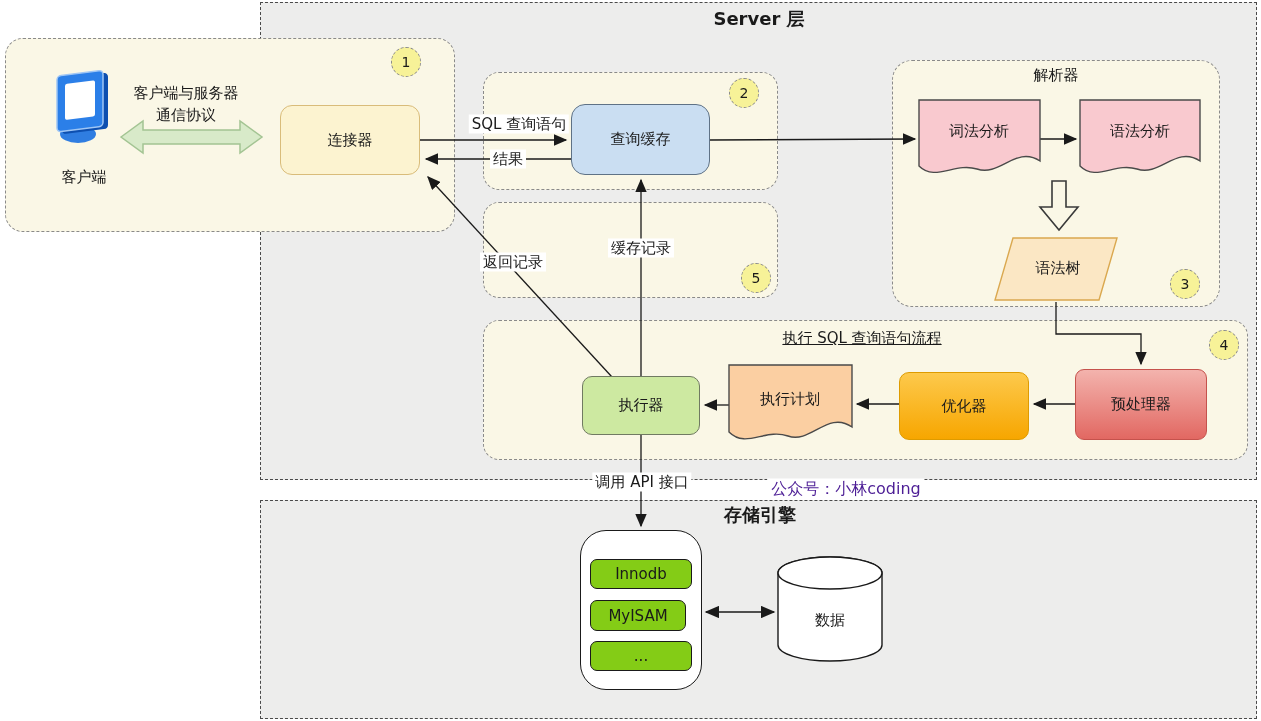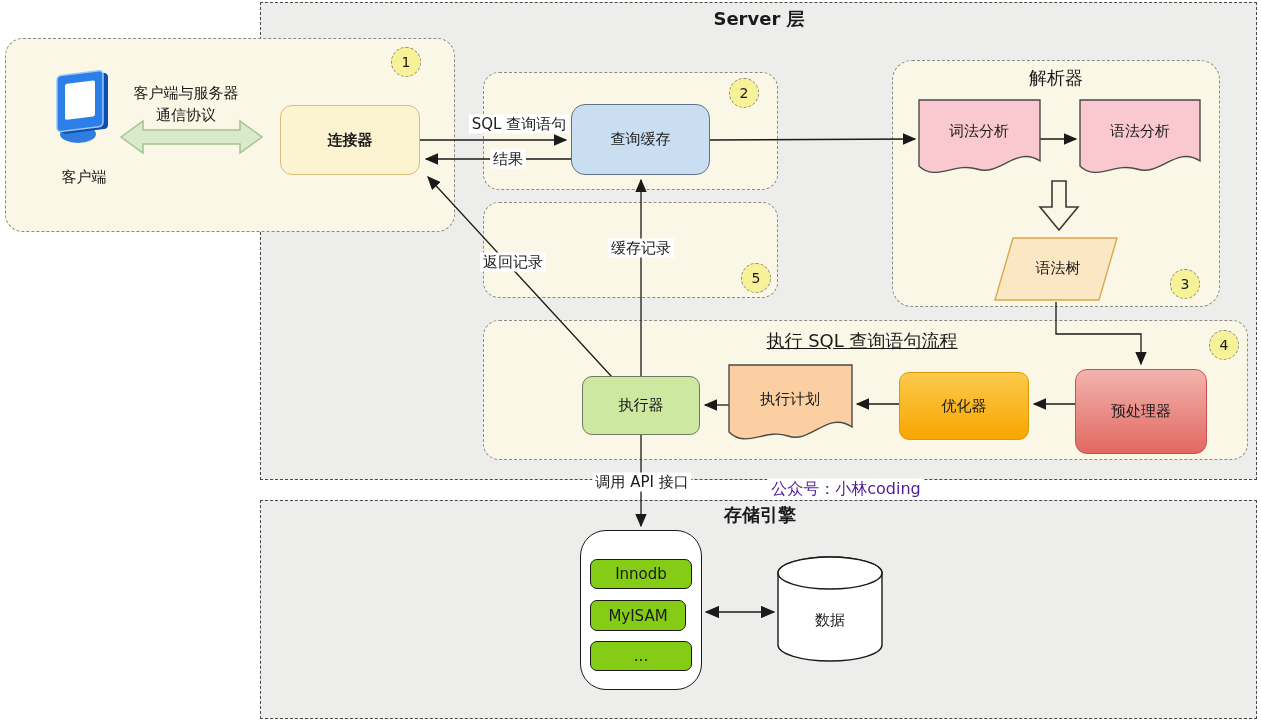--- a/index.html
+++ b/index.html
@@ -15,28 +15,28 @@
   }
   .group{
     position:absolute;background:#faf7e6;border:1px dashed #8a8a8a;
     border-radius:18px;box-sizing:border-box;
   }
   .big-title{
     position:absolute;font-size:18px;font-weight:bold;text-align:center;
     white-space:nowrap;transform:translateX(-50%);
   }
   .group-title{
-    position:absolute;font-size:18px;text-align:center;white-space:nowrap;
+    position:absolute;font-size:15px;text-align:center;white-space:nowrap;
     transform:translateX(-50%);
   }
   .node{
     position:absolute;display:flex;align-items:center;justify-content:center;
     font-size:15px;box-sizing:border-box;white-space:nowrap;
   }
-  .node-connector{background:#fcf3d0;border:1px solid #d9bc7a;border-radius:12px;font-weight:bold;}
+  .node-connector{background:#fcf3d0;border:1px solid #d9bc7a;border-radius:12px;}
   .node-cache{background:#cadef2;border:1px solid #5f7286;border-radius:14px;}
   .node-executor{background:#cde9a1;border:1.4px solid #707a62;border-radius:10px;}
   .node-optimizer{background:linear-gradient(#fdc94c,#f7a600);border:1px solid #de9b00;border-radius:10px;}
   .node-preprocessor{background:linear-gradient(#f3b3ad,#e26862);border:1px solid #c5524c;border-radius:12px;}
   .shape-label{
     position:absolute;font-size:15px;white-space:nowrap;
     transform:translate(-50%,-50%);
   }
   .edge-label{
     position:absolute;font-size:15px;white-space:nowrap;background:#fff;
@@ -150,21 +150,21 @@
   </div>
 
   <div class="node node-cache" style="left:571px;top:104px;width:139px;height:71px;">
     <span>查询缓存</span>
   </div>
 
   <div class="node node-optimizer" style="left:899px;top:372px;width:130px;height:68px;">
     <span>优化器</span>
   </div>
 
-  <div class="node node-preprocessor" style="left:1075px;top:369px;width:132px;height:85px;">
+  <div class="node node-preprocessor" style="left:1075px;top:369px;width:132px;height:71px;border-radius:9px;">
     <span>预处理器</span>
   </div>
 
   <div class="shape-label" style="left:979px;top:131px;">词法分析</div>
   <div class="shape-label" style="left:1140px;top:131px;">语法分析</div>
   <div class="shape-label" style="left:1058px;top:268px;">语法树</div>
   <div class="shape-label" style="left:790px;top:399px;">执行计划</div>
   <div class="shape-label" style="left:830px;top:620px;">数据</div>
 
   <div class="shape-label" style="left:84px;top:177px;">客户端</div>

